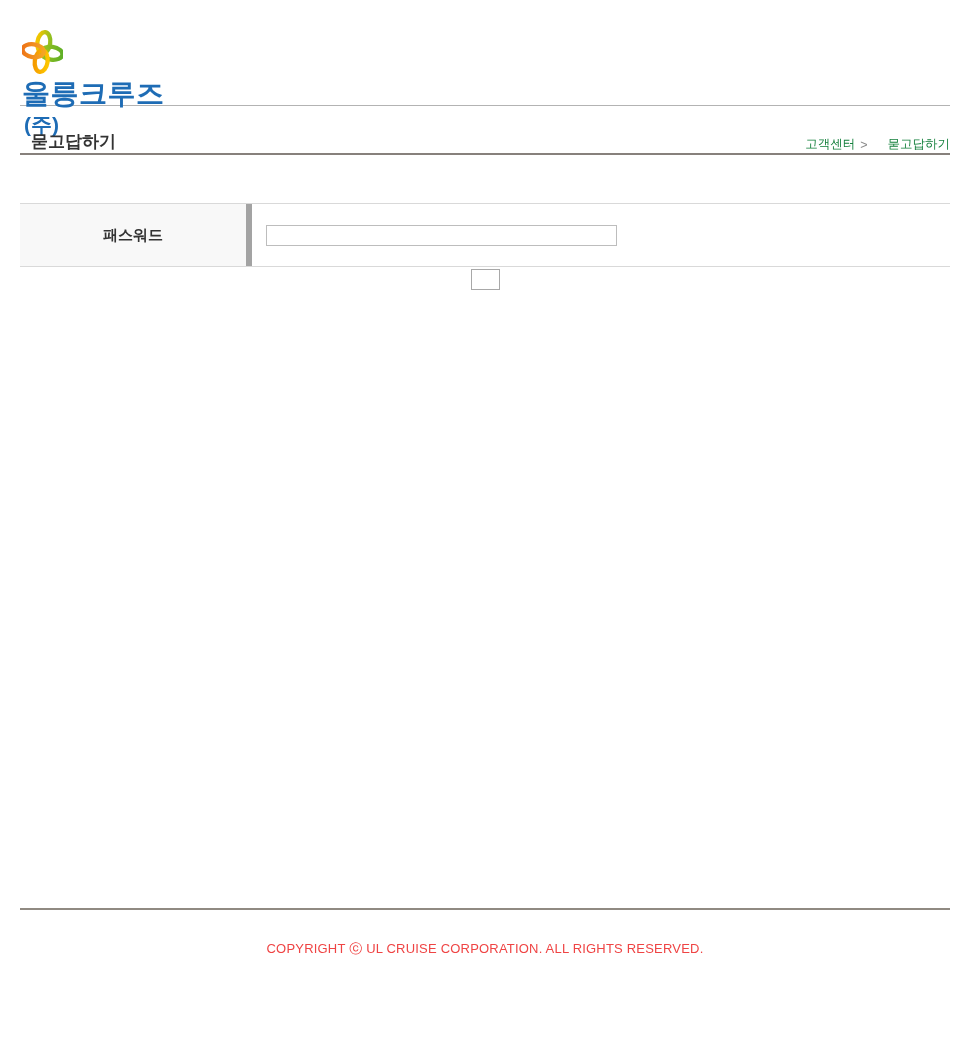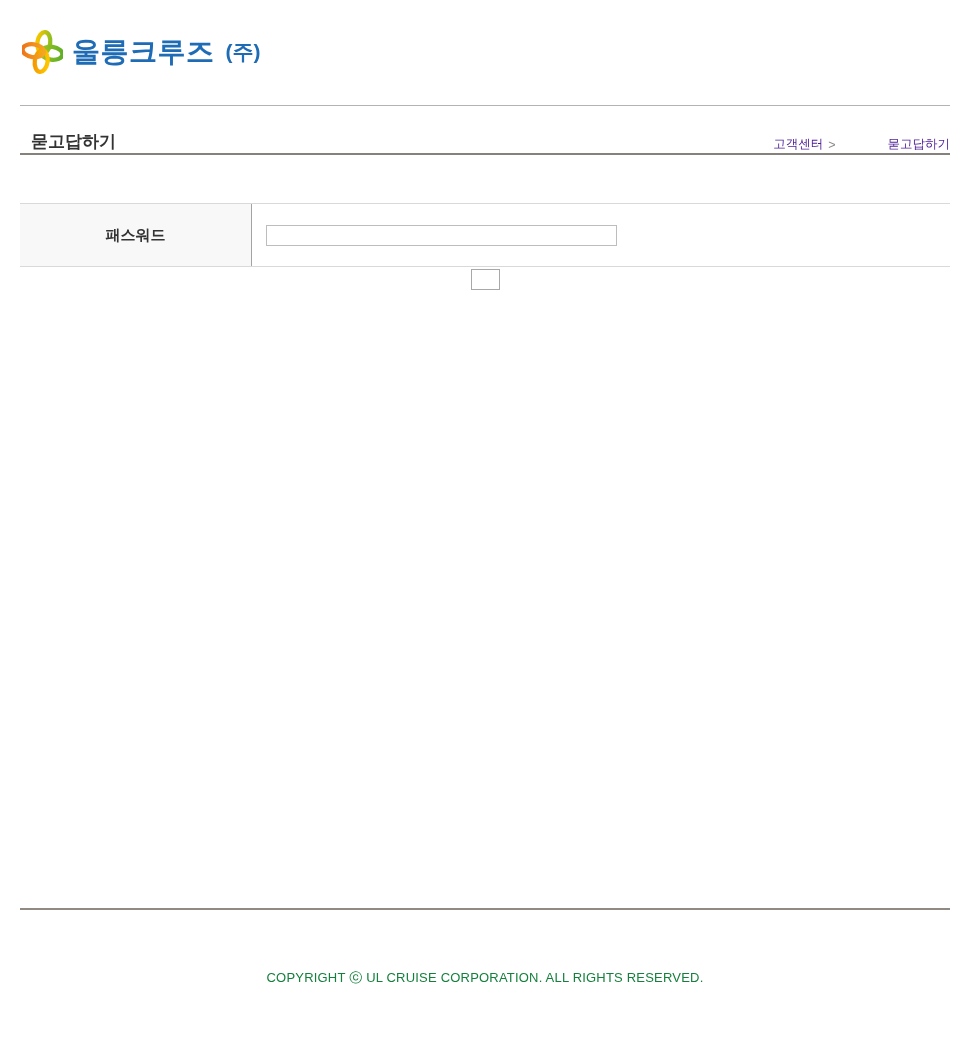--- a/index.html
+++ b/index.html
@@ -7,50 +7,50 @@
   body {
     width:970px; height:1042px;
     font-family:"Liberation Sans", sans-serif;
     color:#333;
     overflow:hidden;
   }
   .page-inner { margin:0 20px; }
 
   
   .header { height:105px; }
-  .logo { display:flex; align-items:center; gap:9px; padding-top:27px; margin-left:2px;
-          text-decoration:none; cursor:pointer; width:max-content; }
+  .logo { display:flex; align-items:flex-start; gap:3px; padding-top:27px; margin-left:2px;
+          text-decoration:none; cursor:pointer; width:max-content;flex-direction:column; }
   .logo-icon { width:41px; height:50px; display:block; }
   .brand-text { color:#1e6cb5; font-weight:bold; font-size:28px; letter-spacing:0.5px; line-height:1; }
   .brand-suffix { color:#1e6cb5; font-weight:600; font-size:21px; margin-left:2px; }
 
   
   .title-bar {
     height:50px;
     border-top:1px solid #b3b3b3;
     border-bottom:2px solid #87817c;
     display:flex; align-items:flex-end; justify-content:space-between;
     padding-left:11px;
   }
   .page-title { font-size:17px; font-weight:bold; color:#333; }
   .breadcrumb { font-size:12.5px; color:#898989; display:flex; align-items:center; }
-  .breadcrumb .crumb { color:#4c1d95; text-decoration:none; cursor:pointer;margin-left:32px; }
+  .breadcrumb .crumb { color:#15803d; text-decoration:none; cursor:pointer; }
   .breadcrumb .sep { margin:0 20px 0 5px; }
 
   
   .section-gap { height:48px; }
   .pw-table {
     width:100%;
     border-top:1px solid #d9d9d9;
     border-bottom:1px solid #d9d9d9;
     display:flex; height:64px;
   }
   .pw-th {
     width:232px; background:#f8f8f8;
-    border-right:1px solid #a3a3a3;
+    border-right:6px solid #a3a3a3;
     display:flex; align-items:center; justify-content:center;
     font-size:15px; font-weight:bold; color:#333;
   }
   .pw-td { flex:1; display:flex; align-items:center; padding-left:14px; background:#fff; }
   .pw-input {
     width:351px; height:21px;
     border:1px solid #bdbdbd; background:#fff;
     padding:0 3px; font-size:13px; outline:none; border-radius:0;
   }
 
@@ -64,21 +64,21 @@
 
   .main-spacer { height:618px; }
 
   
   .footer {
     height:134px;
     border-top:2px solid #908a82;
     padding-top:30px;
     text-align:center;
   }
-  .copyright { font-size:13px; color:#15803d; letter-spacing:0.2px;margin-top:29px; }
+  .copyright { font-size:13px; color:#ef4444; letter-spacing:0.2px; }
 </style>
 </head>
 <body>
 
 <div class="page-inner">
 
   <div class="header">
     <a class="logo">
       <svg class="logo-icon" viewBox="0 0 48 58" xmlns="http://www.w3.org/2000/svg">
         <defs>

